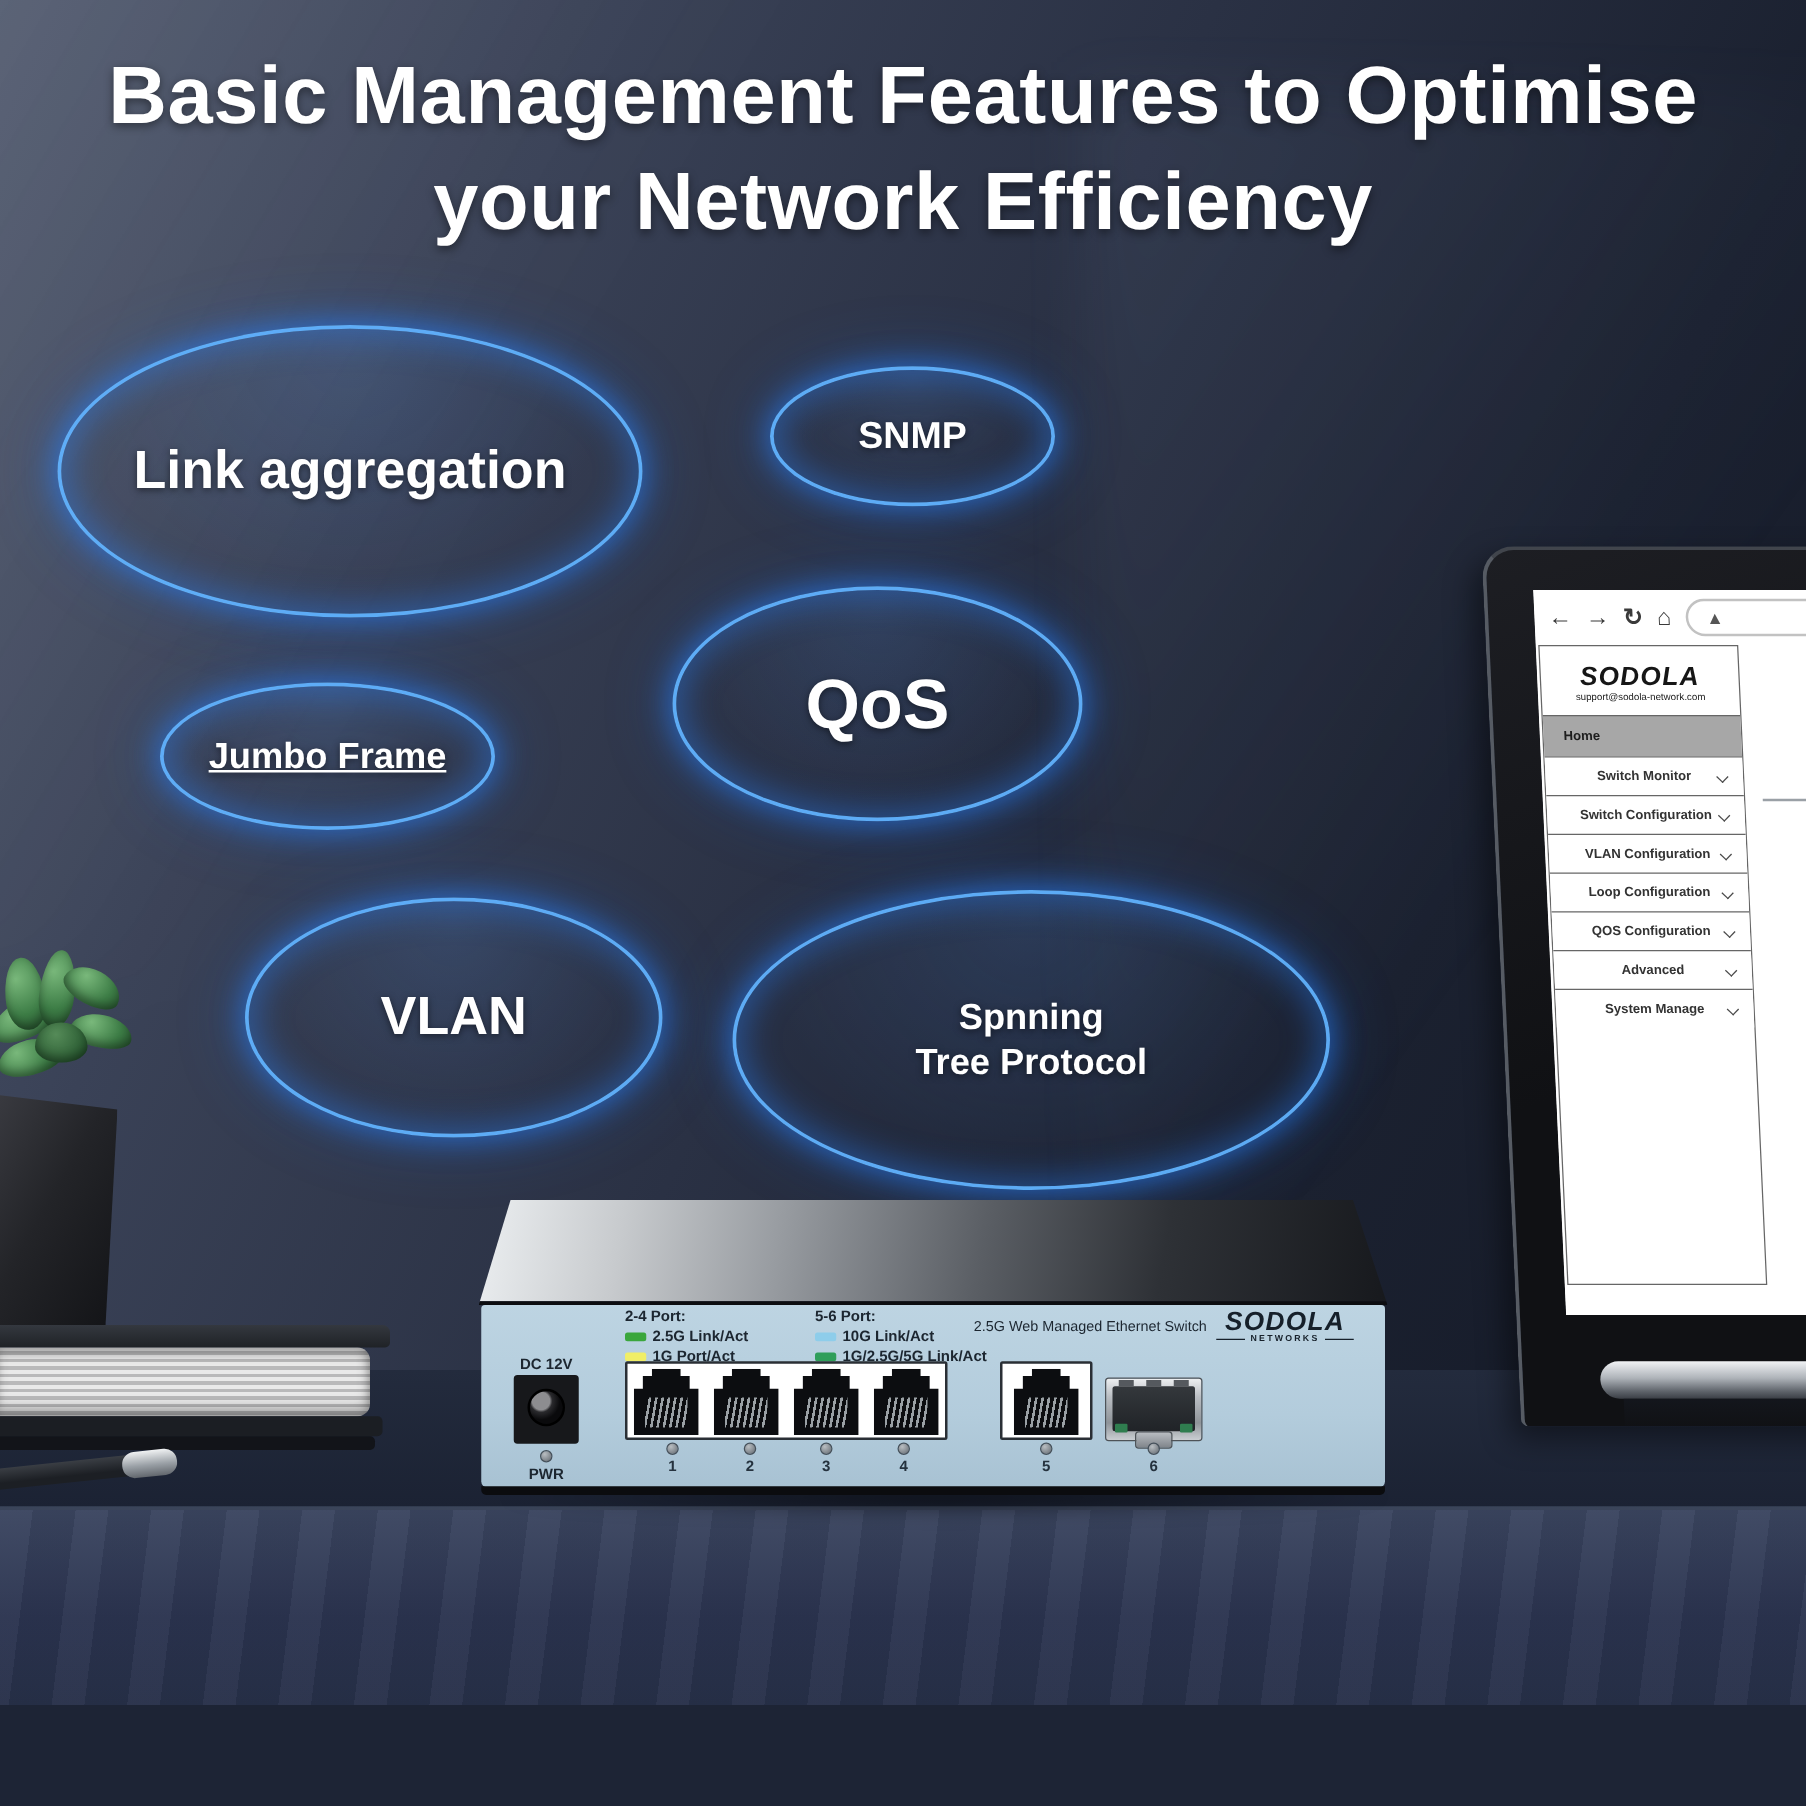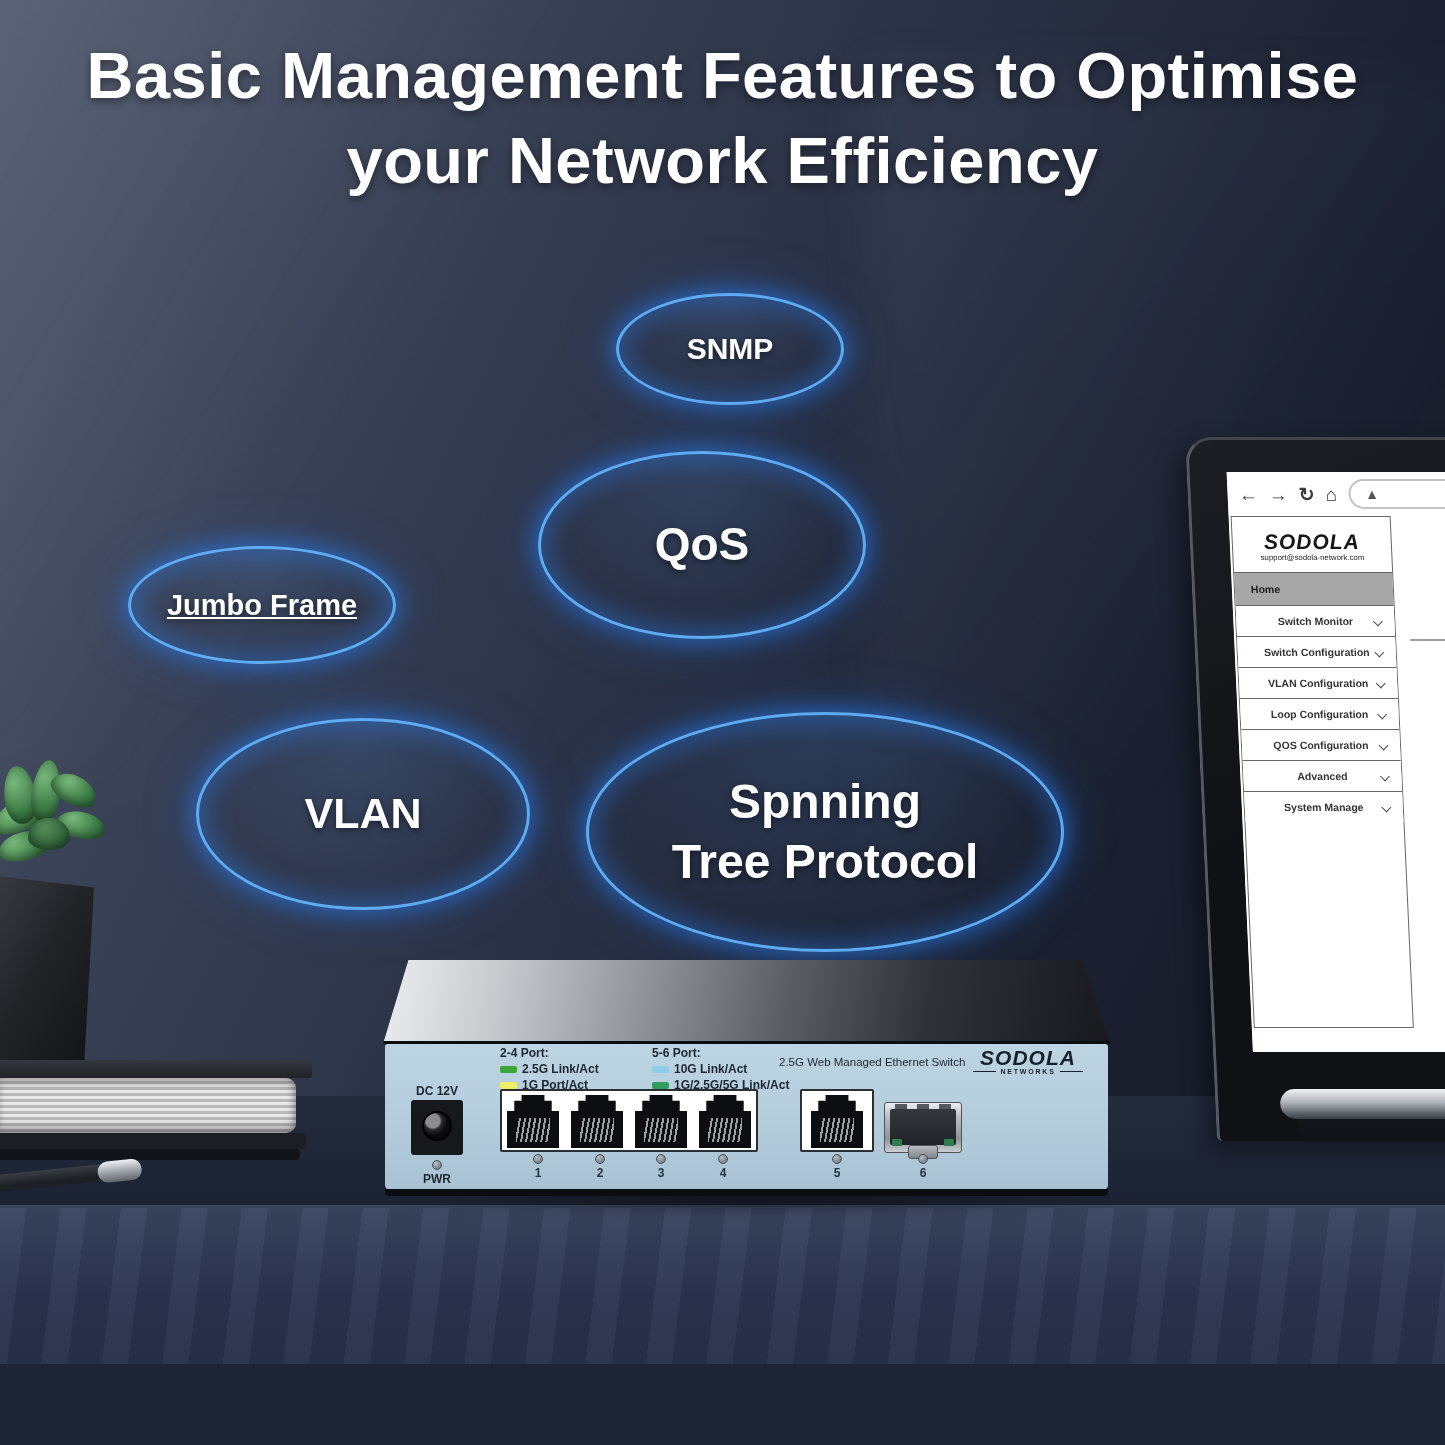--- a/index.html
+++ b/index.html
@@ -12,25 +12,25 @@
   .title{position:absolute;top:34px;left:0;width:100%;text-align:center;color:#fff;font-weight:800;font-size:65px;line-height:1.3;letter-spacing:.5px;text-shadow:0 3px 8px rgba(0,0,0,.45);}
 
   
   .ellipse{position:absolute;border-radius:50%;border:3px solid rgba(96,178,255,.95);
     box-shadow:0 0 22px 3px rgba(40,130,255,.55), 0 0 50px 6px rgba(30,110,230,.25), inset 0 0 26px 6px rgba(40,130,255,.40);
     background:radial-gradient(ellipse at 50% 8%, rgba(90,160,255,.14), rgba(20,40,80,.05) 65%);
     display:flex;align-items:center;justify-content:center;color:#fff;font-weight:700;text-align:center;
     text-shadow:0 2px 6px rgba(0,0,0,.5);white-space:pre-line;line-height:1.25;}
   .f0{left:46px;top:260px;width:468px;height:234px;font-size:43px;}
   .f1{left:616px;top:293px;width:228px;height:112px;font-size:30px;}
-  .f2{left:538px;top:451px;width:328px;height:188px;font-size:46px;}
+  .f2{left:538px;top:469px;width:328px;height:188px;font-size:56px;}
   .f3{left:128px;top:546px;width:268px;height:118px;font-size:29px;text-decoration:underline;}
   .f4{left:903px;top:563px;width:218px;height:112px;font-size:29px;}
   .f5{left:196px;top:718px;width:334px;height:192px;font-size:43px;}
-  .f6{left:586px;top:712px;width:478px;height:240px;font-size:48px;}
+  .f6{left:586px;top:712px;width:478px;height:240px;font-size:29px;}
 
   
   .desk-top{position:absolute;left:0;top:1096px;width:100%;height:112px;background:linear-gradient(180deg,#232b3d,#1b2233);}
   .desk-front{position:absolute;left:0;top:1208px;width:100%;height:156px;
     background:linear-gradient(180deg,#3b4560 0%,#2b3450 55%,#273049 100%);}
   .desk-front:after{content:"";position:absolute;inset:0;background:repeating-linear-gradient(97deg,rgba(255,255,255,.03) 0 26px,rgba(0,0,0,.05) 26px 60px);}
   .desk-edge{position:absolute;left:0;top:1205px;width:100%;height:4px;background:rgba(150,170,205,.25);}
   .desk-bottom{position:absolute;left:0;top:1364px;width:100%;height:81px;background:#1d2435;}
 
   
@@ -119,20 +119,21 @@
 
 <div class="stage">
   <div class="beam"></div>
   <div class="beam2"></div>
 
   <div class="title">
     <div>Basic Management Features to Optimise</div>
     <div>your Network Efficiency</div>
   </div>
 
+  <div class="ellipse f0"><span>Link aggregation</span></div>
   <div class="ellipse f1"><span>SNMP</span></div>
   <div class="ellipse f2"><span>QoS</span></div>
   <div class="ellipse f3"><span>Jumbo Frame</span></div>
   <div class="ellipse f5"><span>VLAN</span></div>
   <div class="ellipse f6"><span>Spnning
 Tree Protocol</span></div>
 
   <div class="desk-top"></div>
   <div class="desk-edge"></div>
   <div class="desk-front"></div>

